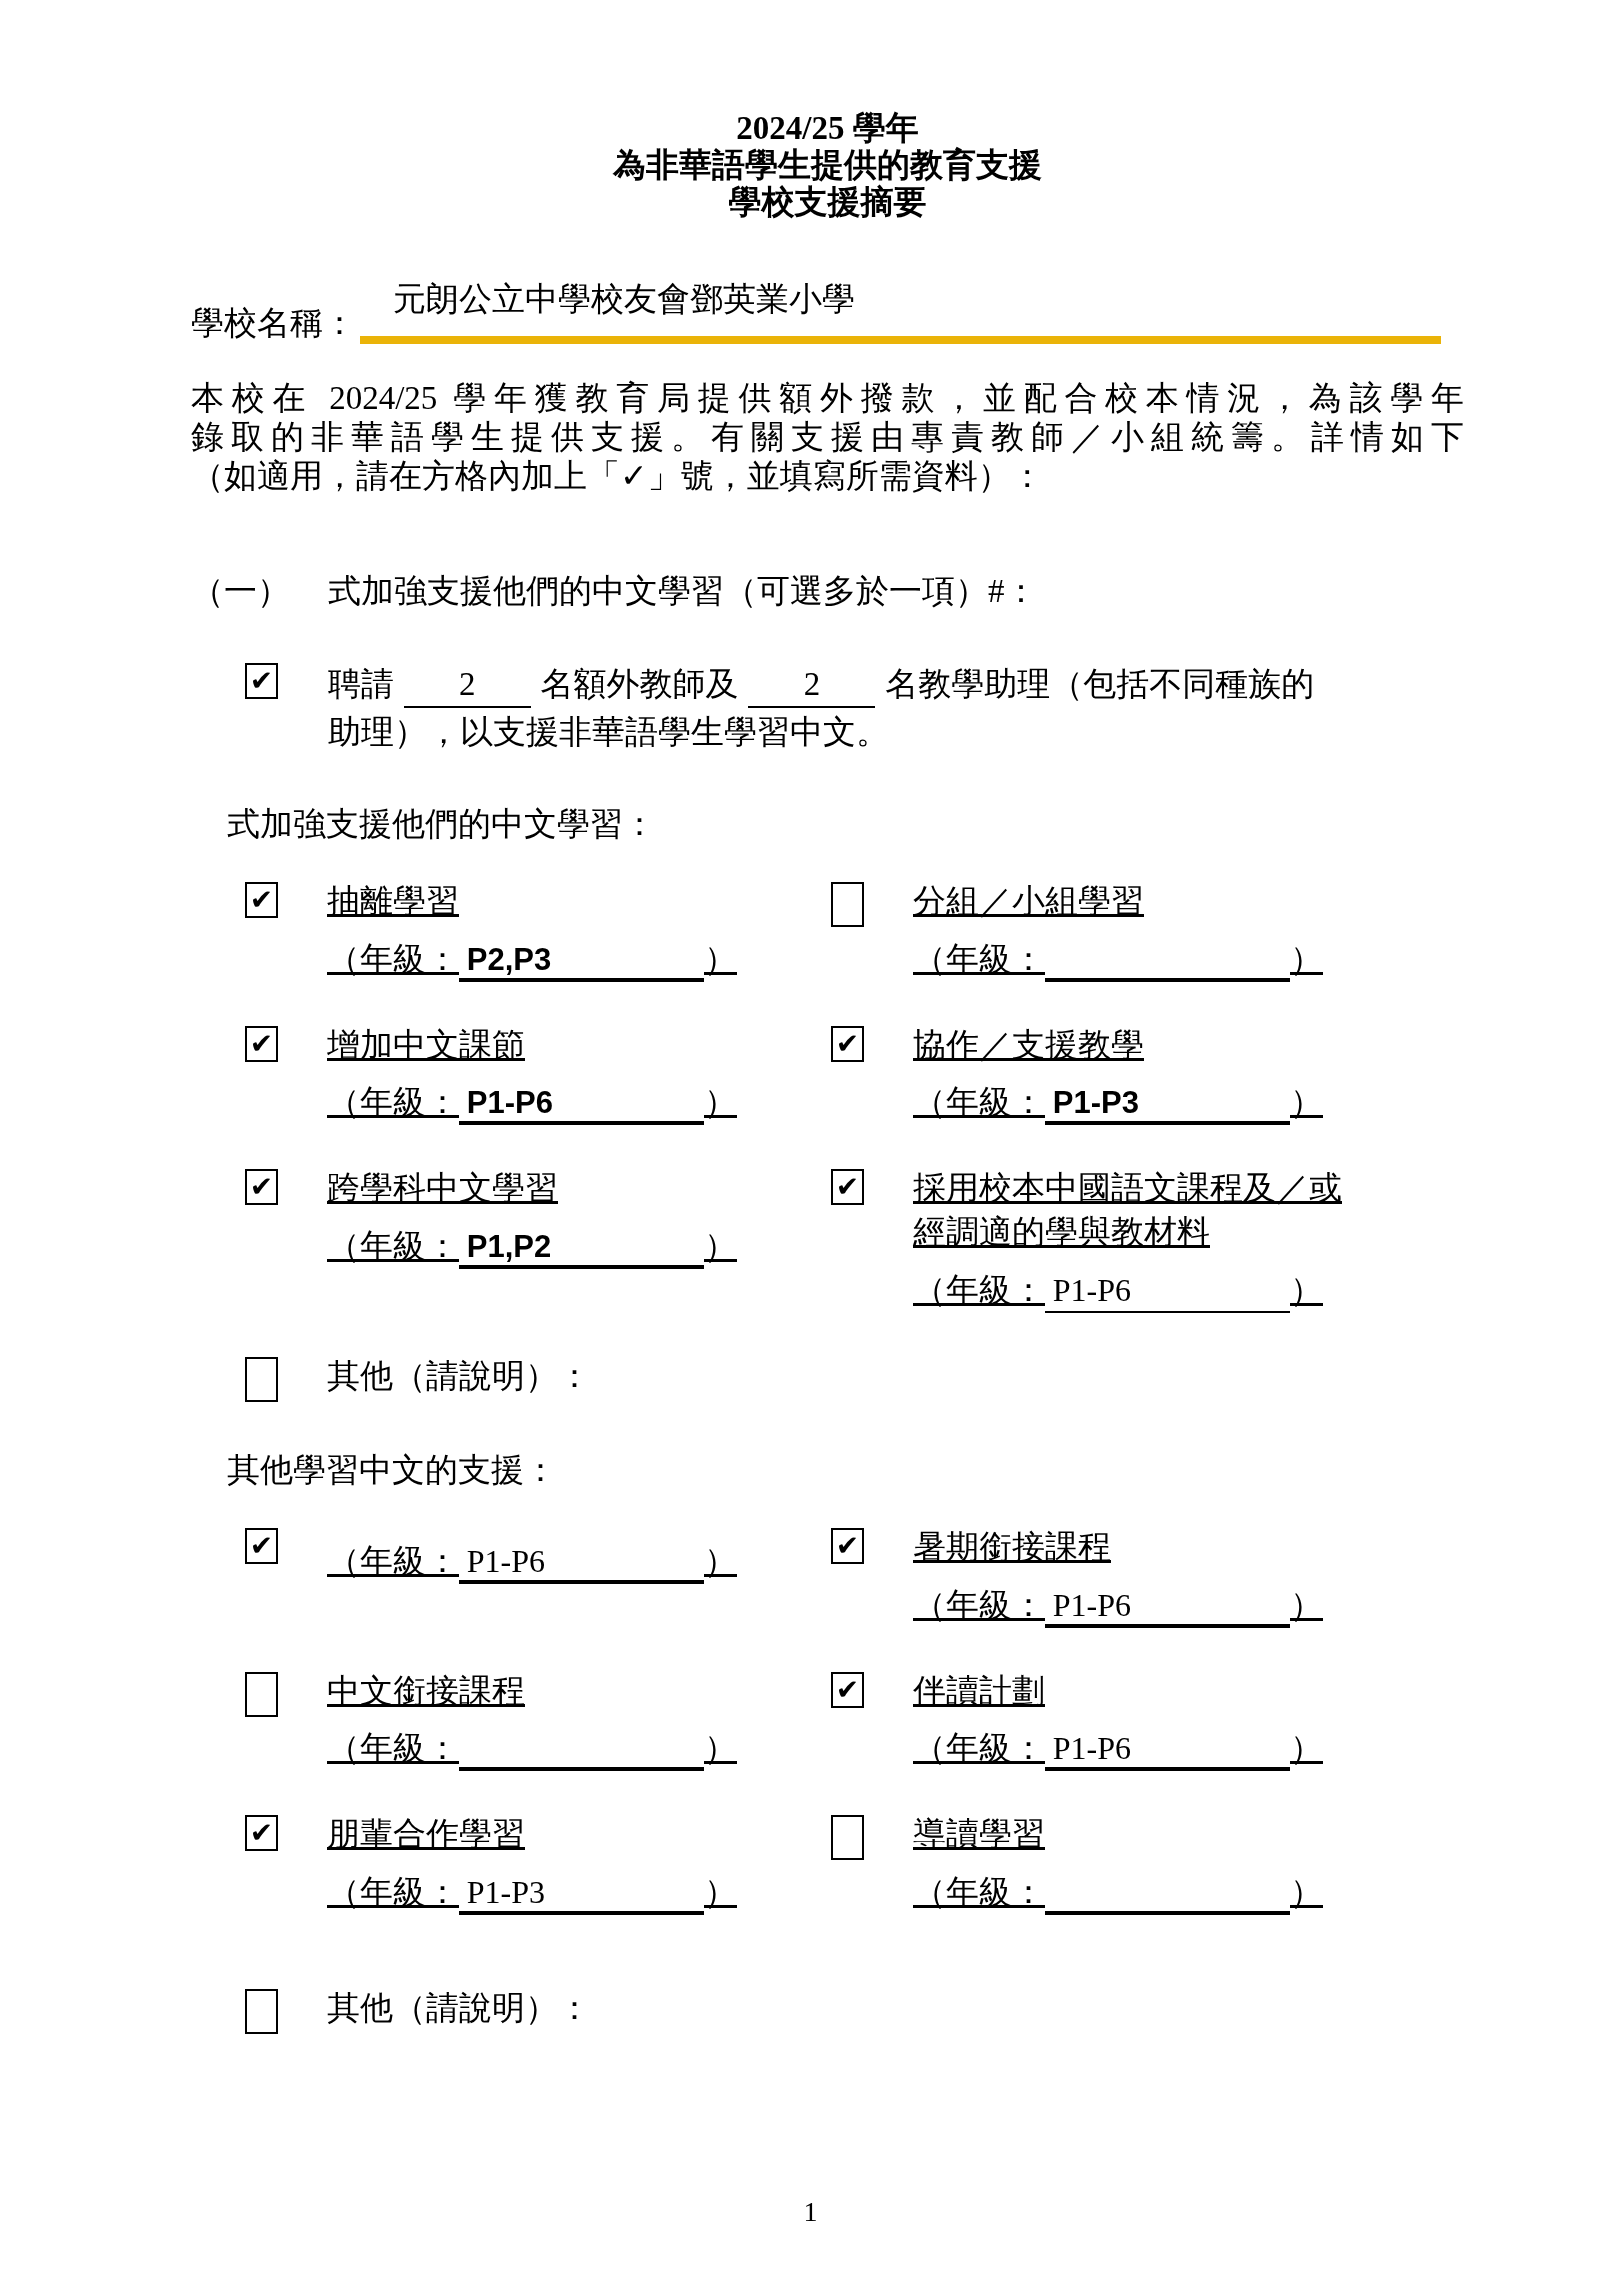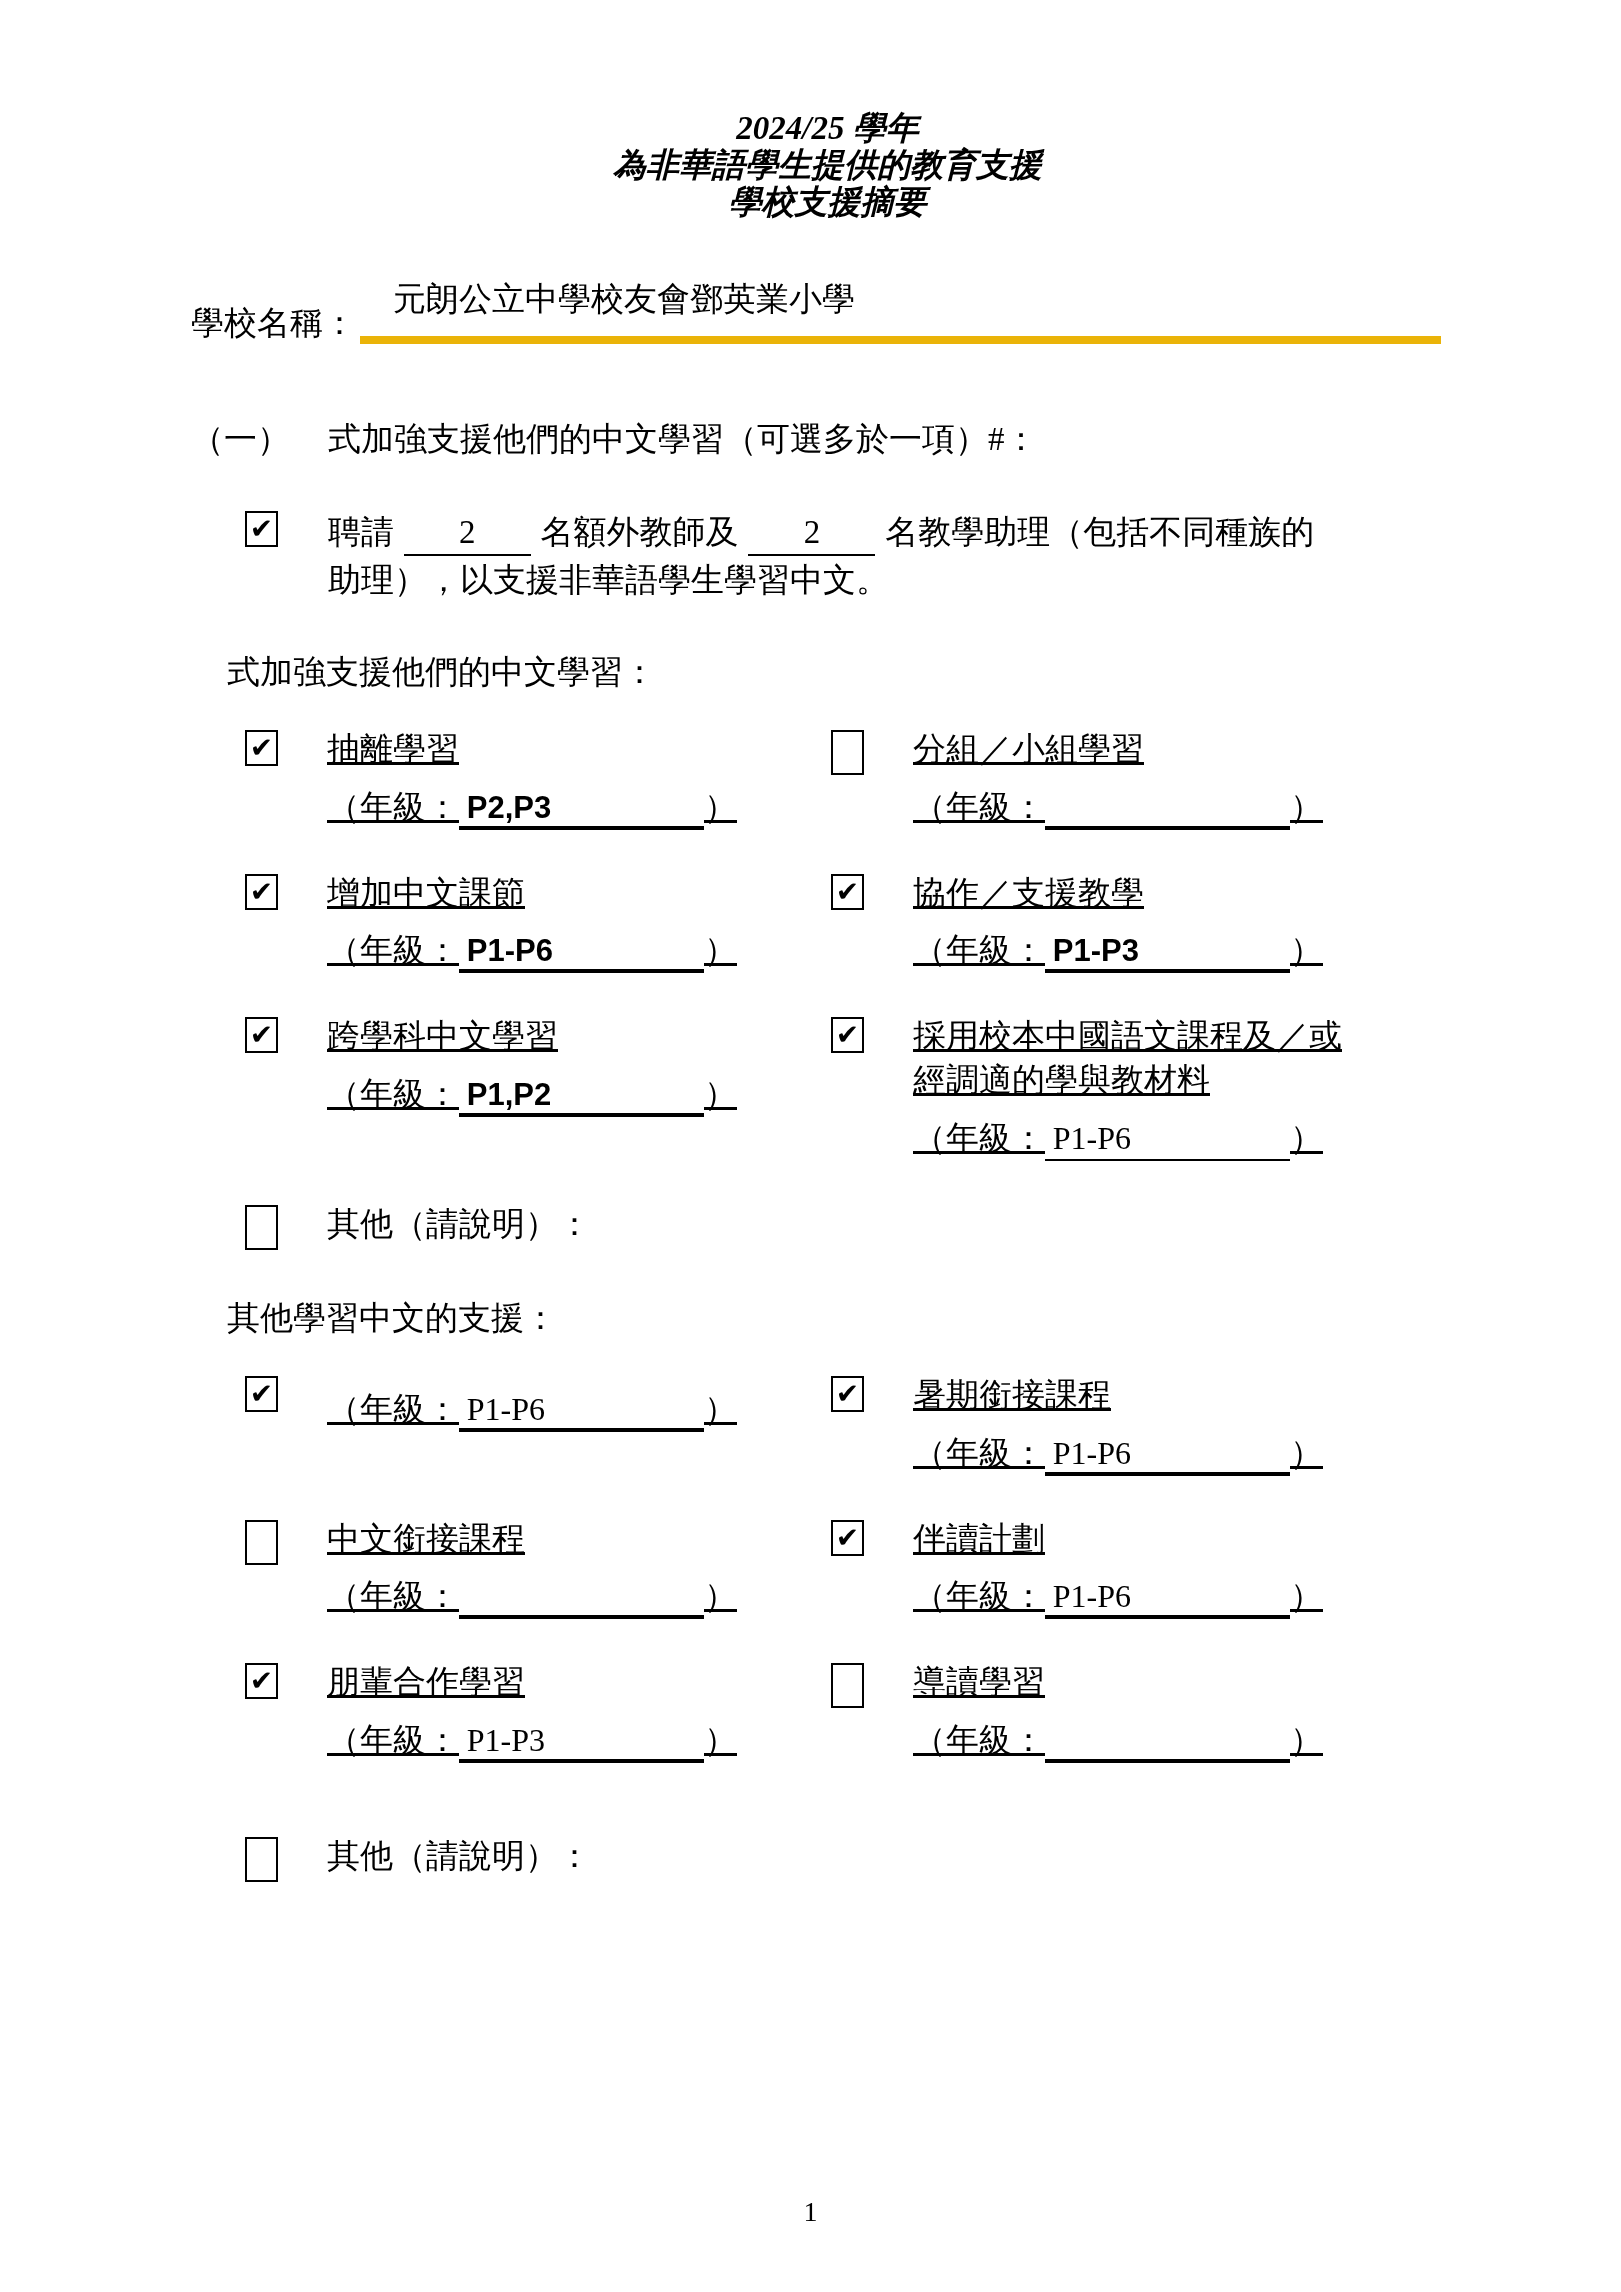--- a/index.html
+++ b/index.html
@@ -9,21 +9,21 @@
     margin:0 auto;
     background:#ffffff;
     color:#000;
     font-family:"Liberation Serif","DejaVu Serif",serif;
     font-size:33px;
     overflow:hidden;
   }
   .content { padding:0 157px 0 191px; }
 
   
-  .title-block { padding-top:110px; text-align:center; font-weight:bold; line-height:37px; font-size:33px;font-style:italic; }
+  .title-block { padding-top:110px; text-align:center; font-weight:bold; line-height:37px; font-size:33px; }
 
   
   .school-row { display:flex; align-items:flex-end; margin-top:58px; line-height:41px; }
   .school-label { flex:none; }
   .school-field { flex:1; margin-left:3.9px; margin-right:23.5px; border-bottom:8px solid #eab308; padding:0 0 16px 33px; }
 
   
   .intro { margin-top:35px; line-height:39px; }
   .jline { text-align:justify; text-align-last:justify; }
 
@@ -88,20 +88,25 @@
       <div>2024/25 學年</div>
       <div>為非華語學生提供的教育支援</div>
       <div>學校支援摘要</div>
     </div>
 
     <div class="school-row">
       <span class="school-label">學校名稱：</span>
       <span class="school-field"><span>元朗公立中學校友會鄧英業小學</span></span>
     </div>
 
+    <div class="intro">
+      <div class="jline">本校在 2024/25 學年獲教育局提供額外撥款，並配合校本情況，為該學年</div>
+      <div class="jline">錄取的非華語學生提供支援。有關支援由專責教師／小組統籌。詳情如下</div>
+      <div>（如適用，請在方格內加上「✓」號，並填寫所需資料）：</div>
+    </div>
 
     <div class="sec1">
       <div class="sec-num">（一）</div>
       <div class="sec-body">
         <div>式加強支援他們的中文學習（可選多於一項）#：</div>
       </div>
     </div>
 
     <div class="hire-row">
       <span class="box">

